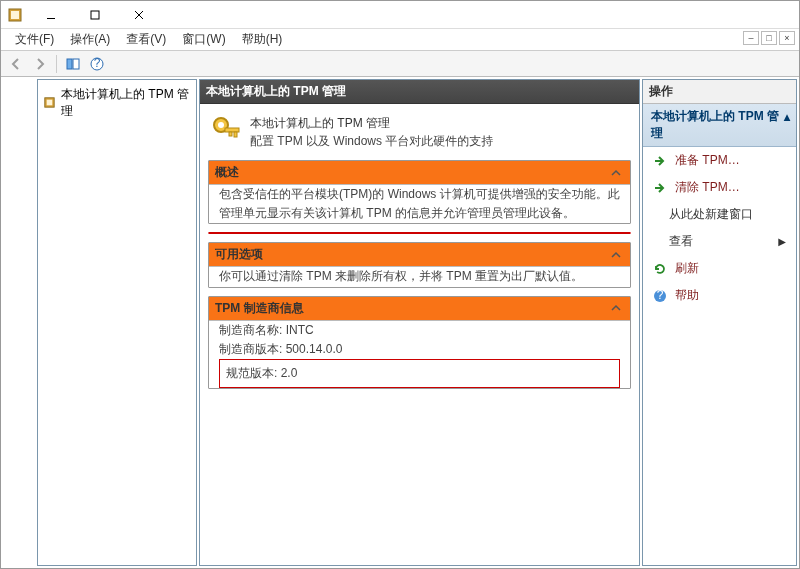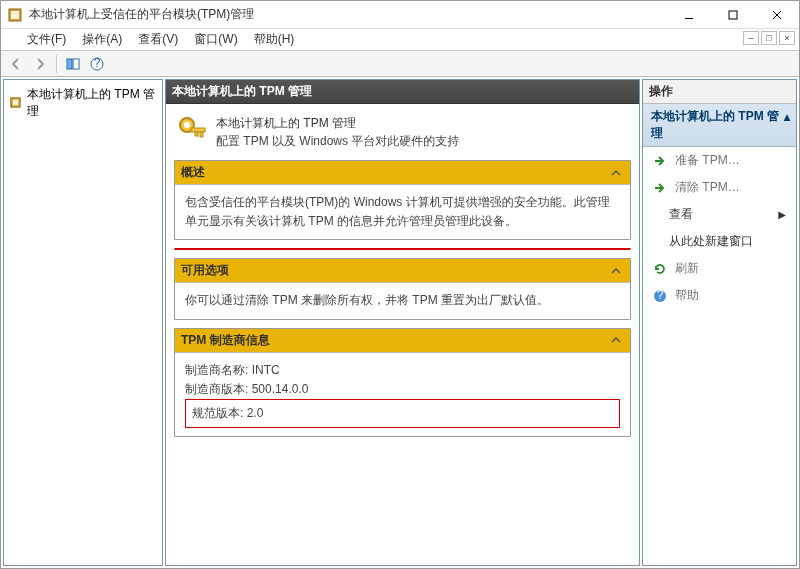--- a/index.html
+++ b/index.html
@@ -8,82 +8,81 @@
 .window { width: 800px; height: 569px; display: flex; flex-direction: column; border: 1px solid #999; }
 
 
 .titlebar { height: 28px; display: flex; align-items: center; padding-left: 6px; background: #fff; border-bottom: 1px solid #ddd; }
 .titlebar .icon { width: 16px; height: 16px; margin-right: 6px; }
 .titlebar .title { flex: 1; color: #333; }
 .titlebar .winbtns { display: flex; }
 .titlebar .winbtn { width: 44px; height: 28px; display: flex; align-items: center; justify-content: center; color: #000; cursor: default; }
 
 
-.menubar { height: 22px; background: #fff; display: flex; align-items: center; padding-left: 18px; position: relative; border-bottom: 1px solid #ccc;}
+.menubar { height: 22px; background: #fff; display: flex; align-items: center; padding-left: 6px; position: relative; border-bottom: 1px solid #ccc;}
 .menubar .menuitem { padding: 2px 8px; color: #333; cursor: default; }
 .menubar .right-icons { position: absolute; right: 4px; top: 2px; display: flex; gap: 2px;}
 .menubar .right-icons .ri { width: 16px; height: 14px; border: 1px solid #bbb; display:flex; align-items:center; justify-content:center; font-size:9px; color:#444;}
 
 
 .toolbar { height: 26px; background: #f5f5f5; border-bottom: 1px solid #bbb; display: flex; align-items: center; padding: 0 4px; gap: 2px; }
 .toolbar .tbtn { width: 22px; height: 20px; display: flex; align-items: center; justify-content: center; border: 1px solid transparent; }
 .toolbar .tbtn.disabled { opacity: .45; }
 .toolbar .sep { width: 1px; height: 18px; background: #ccc; margin: 0 3px; }
 .tbtn svg { width:14px; height:14px; }
 
 
-.main { flex: 1; display: flex; background: #fff; }
+.main { flex: 1; display: flex; background: #fff; margin-left: 34px; }
 .pane { border: 1px solid #7a96ac; display:flex; flex-direction:column; }
 .pane-header { background: linear-gradient(#555,#444); color: #fff; padding: 3px 6px; font-weight: bold; border-bottom:1px solid #333;}
 .pane.left { width: 160px; margin: 2px 1px 2px 2px; }
 .pane.center { flex: 1; margin: 2px 1px; }
 .pane.right { width: 155px; margin: 2px 2px 2px 1px; }
 
 .tree { padding: 4px 4px; flex:1; background:#fff;}
 .tree-row { display:flex; align-items:center; gap:4px; padding:2px 0;}
 .tree-row .ticon { width:16px; height:16px; }
 
 
 .center-body { flex:1; padding: 6px 8px 8px 8px; overflow:auto; background:#fff;}
 .intro { display:flex; gap:8px; padding: 4px 2px 10px 2px;}
 .intro .bigicon { width:32px; height:32px; flex-shrink:0;}
 .intro .desc { color:#444; line-height:1.5;}
 .section { border:1px solid #999; border-radius:1px; margin-bottom:8px; }
-.section-header { background:#eab308; border-bottom:1px solid #bbb; padding:3px 6px; display:flex; align-items:center;}
+.section-header { background:#f97316; border-bottom:1px solid #bbb; padding:3px 6px; display:flex; align-items:center;}
 .section-header .stitle { font-weight:bold; flex:1; color:#333;}
 .section-header .collapse-btn { width:16px; height:16px; display:flex; align-items:center; justify-content:center; color:#555; cursor:default;}
-.section-body { padding:8px 10px; color:#444; line-height:1.6;}
+.section-body { padding:0 10px; color:#444; line-height:1.6;}
 .section.status { border:1px solid #cc0000; }
 .manufacturer-row { display:flex;flex-direction:column; }
 .mf-col { flex:1; }
 .mf-col.boxed-red { border:1px solid #cc0000; padding:4px 6px; flex:0 0 auto; }
 
 
 .actions-body { flex:1; background:#fff; }
 .actions-sub { background: linear-gradient(#d9e6f2,#cbdbe9); padding:4px 8px; color:#003a6b; font-weight:bold; border-bottom:1px solid #9db6cc; position:relative;}
 .actions-sub .caret { position:absolute; right:6px; top:6px; color:#003a6b;}
-.action-item { display:flex; align-items:center; gap:8px; padding:5px 10px; color:#737373; cursor:default;}
+.action-item { display:flex; align-items:center; gap:8px; padding:5px 10px; color:#7f1d1d; cursor:default;}
 .action-item.indent { padding-left: 26px; color:#333;}
 .action-item .aicon { width:14px; height:14px; display:flex; align-items:center; justify-content:center;}
 .action-item .arrow-right { margin-left:auto; color:#333; font-size:10px;}
 
 </style>
 </head>
 <body>
 
 <div class="window">
 
   <div class="titlebar">
     <span class="icon">
       <svg viewBox="0 0 16 16">
           <rect x="2" y="2" width="12" height="12" fill="#d4a139" stroke="#8a6b1f"></rect>
           <rect x="4" y="4" width="8" height="8" fill="#fff4d6"></rect>
         </svg>
     </span>
-    <span class="title">本地计算机上受信任的平台模块(TPM)管理</span>
     <div class="winbtns">
       <div class="winbtn">
         <svg width="10" height="10" viewBox="0 0 10 10">
             <line x1="1" y1="8.5" x2="9" y2="8.5" stroke="#000" stroke-width="1"></line>
           </svg>
       </div>
       <div class="winbtn">
         <svg width="10" height="10" viewBox="0 0 10 10">
             <rect x="1" y="1" width="8" height="8" fill="none" stroke="#000" stroke-width="1"></rect>
           </svg>
@@ -244,26 +243,26 @@
         </div>
         <div class="action-item">
           <span class="aicon">
             <svg viewBox="0 0 14 14">
                 <path d="M2 7 H9 M6 3 L10 7 L6 11" stroke="#2a8a2a" stroke-width="2" fill="none"></path>
               </svg>
           </span>
           <span>清除 TPM…</span>
         </div>
         <div class="action-item indent">
+          <span>从此处新建窗口</span>
+        </div>
+        <div class="action-item indent">
           <span>查看</span>
           <span class="arrow-right">▶</span>
         </div>
-        <div class="action-item indent">
-          <span>从此处新建窗口</span>
-        </div>
         <div class="action-item">
           <span class="aicon">
             <svg viewBox="0 0 14 14">
                 <path d="M3 7 a4 4 0 1 1 1.2 2.8" fill="none" stroke="#2a8a2a" stroke-width="1.8"></path>
                 <path d="M3 4 L3 7 L6 7" fill="none" stroke="#2a8a2a" stroke-width="1.8"></path>
               </svg>
           </span>
           <span>刷新</span>
         </div>
         <div class="action-item">

